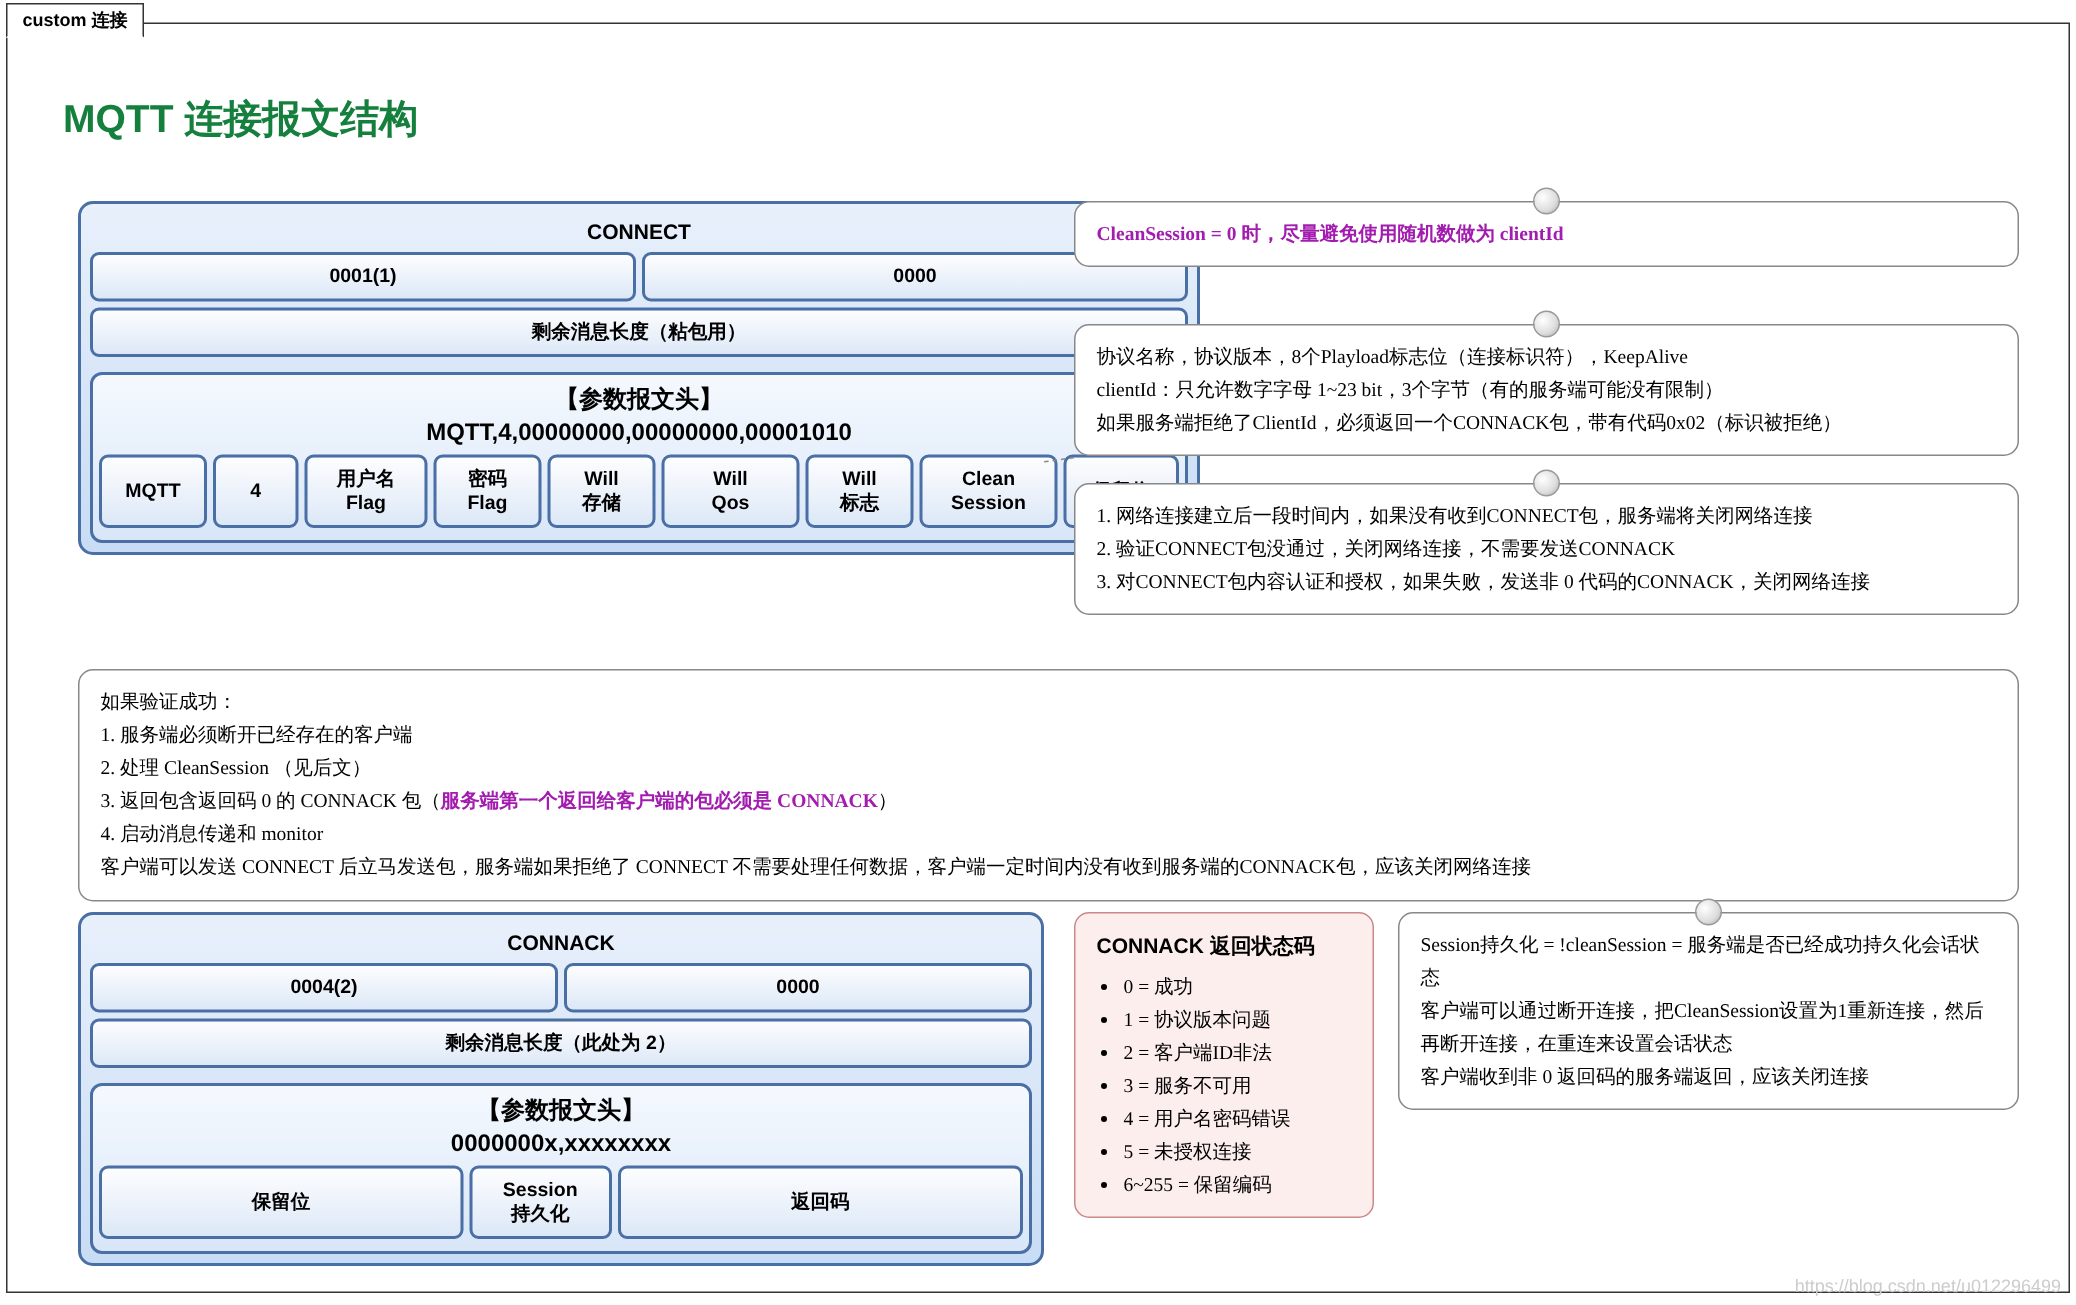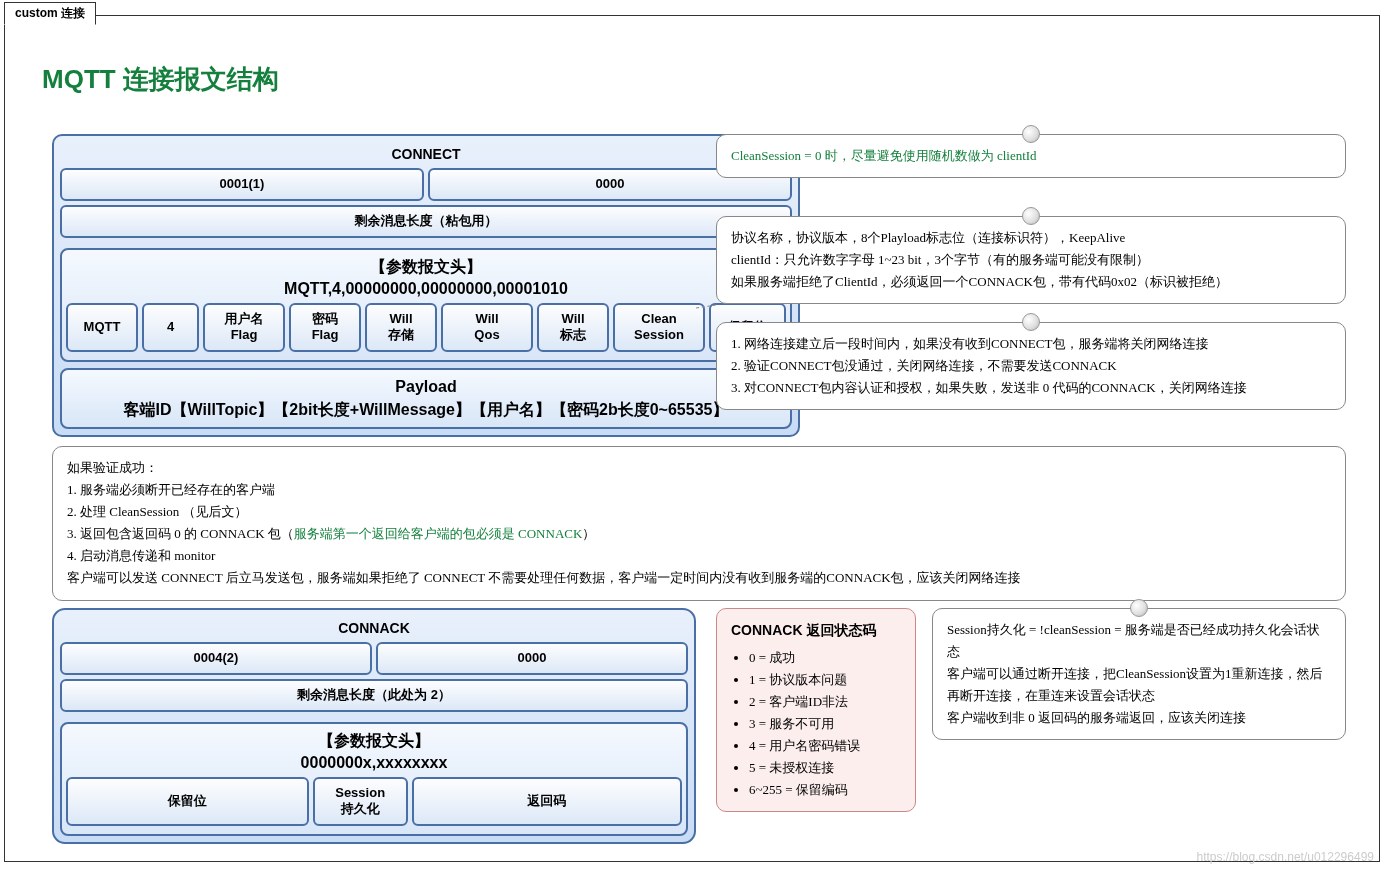--- a/index.html
+++ b/index.html
@@ -107,21 +107,21 @@
     position: absolute;
     width: 18px;
     height: 18px;
     background: radial-gradient(circle at 35% 35%, #fff, #ddd 60%, #aaa);
     border: 1px solid #999;
     border-radius: 50%;
     top: -10px;
     left: 50%;
     transform: translateX(-50%);
   }
-  .red { color: #15803d; font-weight: normal; }
+  .red { color: #a21caf; font-weight: bold; }
   .connack-codes {
     position: absolute;
     border: 1px solid #c88;
     border-radius: 10px;
     background: #fdeeee;
     padding: 10px 14px;
     font-family: "SimSun", serif;
     font-size: 13px;
     line-height: 1.7;
   }
@@ -195,26 +195,20 @@
           <div>标志</div>
         </div>
         <div class="cell" style="width: 75px; flex: 1 1 75px;">
           <div>Clean</div>
           <div>Session</div>
         </div>
         <div class="cell" style="width: 60px; flex: 1 1 60px;">
           <div>保留位</div>
         </div>
       </div>
-  </div>
-  <div class="subgroup" style="margin-top:6px;">
-    <div class="subgroup-title">
-      <span>Payload</span><br>
-      <span>客端ID【WillTopic】【2bit长度+WillMessage】【用户名】【密码2b长度0~65535】</span>
-    </div>
   </div>
 </div>
 
 <div class="note" style="left:716px; top:134px; width:630px;">
   <div class="note-handle"></div>
   <span class="red">CleanSession = 0 时，尽量避免使用随机数做为 clientId</span>
 </div>
 
 <div class="note" style="left:716px; top:216px; width:630px;">
   <div class="note-handle"></div>
@@ -240,21 +234,21 @@
   <div>如果验证成功：</div>
   <div>1. 服务端必须断开已经存在的客户端</div>
   <div>2. 处理 CleanSession （见后文）</div>
   <div>
     <span>3. 返回包含返回码 0 的 CONNACK 包（</span><span class="red">服务端第一个返回给客户端的包必须是 CONNACK</span><span>）</span>
   </div>
   <div>4. 启动消息传递和 monitor</div>
   <div>客户端可以发送 CONNECT 后立马发送包，服务端如果拒绝了 CONNECT 不需要处理任何数据，客户端一定时间内没有收到服务端的CONNACK包，应该关闭网络连接</div>
 </div>
 
-<div class="packet" style="left:52px; top:608px; width:644px;border-radius:13px;">
+<div class="packet" style="left:52px; top:608px; width:644px;">
   <div class="packet-header">CONNACK</div>
   <div class="row">
     <div class="cell full">0004(2)</div>
     <div class="cell full">0000</div>
   </div>
   <div class="row">
     <div class="cell full">剩余消息长度（此处为 2）</div>
   </div>
   <div class="subgroup">
     <div class="subgroup-title">

